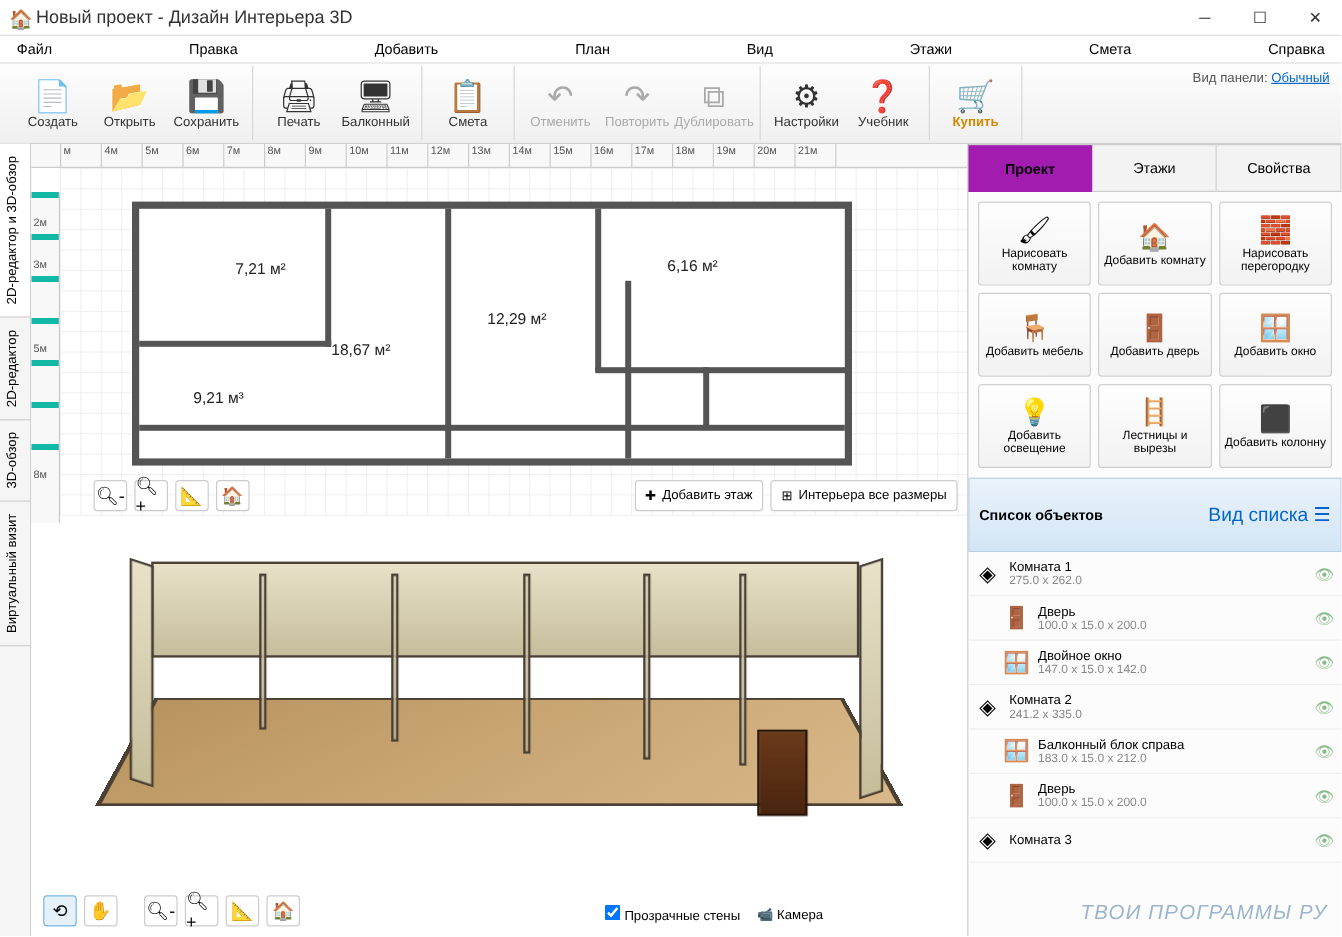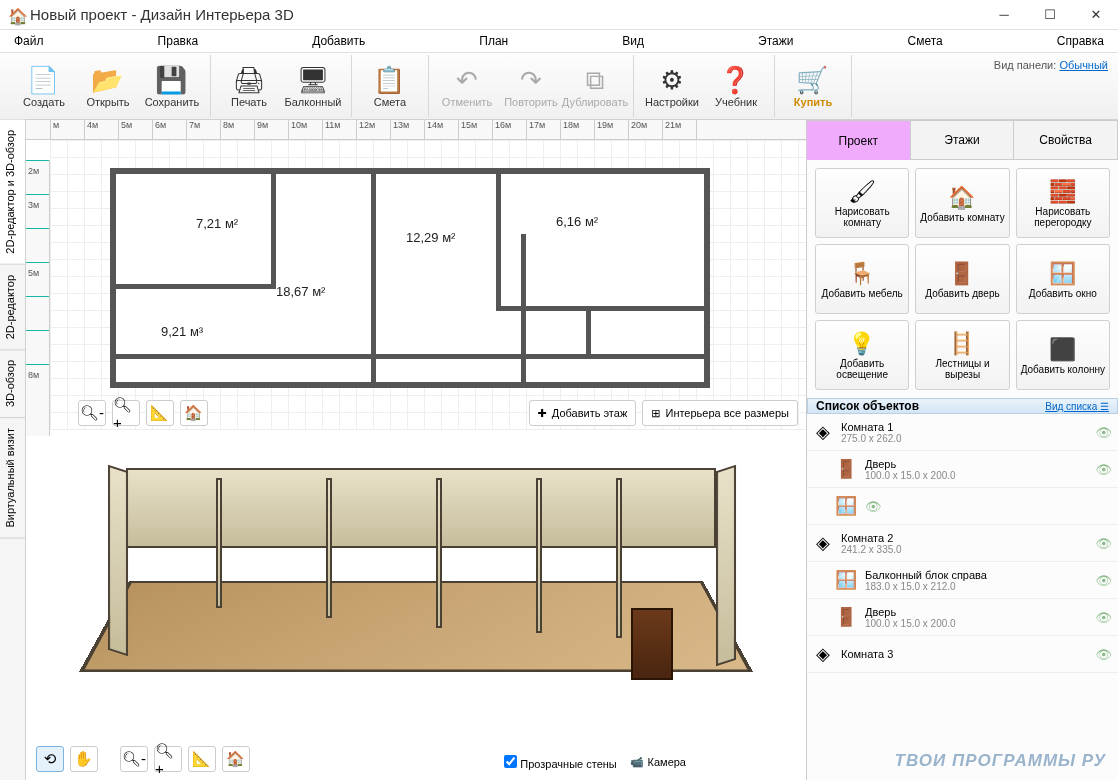--- a/index.html
+++ b/index.html
@@ -26,21 +26,21 @@
 .main { display: flex; height: 660px; }
 .side-tabs { width: 26px; background: #f5f5f5; border-right: 1px solid #d0d0d0; display: flex; flex-direction: column; }
 .side-tab { writing-mode: vertical-rl; transform: rotate(180deg); font-size: 11px; padding: 10px 4px; border-top: 1px solid #d0d0d0; cursor: pointer; text-align: center; }
 .side-tab.active { background: #fff; }
 
 .workspace { flex: 1; display: flex; flex-direction: column; position: relative; overflow: hidden; }
 
 .ruler-top { height: 20px; display: flex; font-size: 9px; color: #555; background: #f8f8f8; border-bottom: 1px solid #ccc; padding-left: 24px; }
 .ruler-top span { width: 34px; border-left: 1px solid #ccc; padding-left: 2px; }
 .ruler-left { width: 24px; position: absolute; left: 0; top: 20px; bottom: 0; font-size: 9px; color: #555; background: #f8f8f8; border-right: 1px solid #ccc; }
-.ruler-left span { display: block; height: 34px; border-top: 1px solid #14b8a6; padding: 5px 2px; }
+.ruler-left span { display: block; height: 34px; border-top: 5px solid #14b8a6; padding: 15px 2px; }
 
 .plan-area { height: 290px; position: relative; background-image: linear-gradient(#eee 1px, transparent 1px), linear-gradient(90deg, #eee 1px, transparent 1px); background-size: 17px 17px; margin-left: 24px; }
 .floorplan { position: absolute; left: 60px; top: 28px; width: 600px; height: 220px; border: 6px solid #555; background: #fff; }
 .wall { position: absolute; background: #555; }
 .room-label { position: absolute; font-size: 13px; color: #222; }
 
 .plan-toolbar { position: absolute; bottom: 4px; left: 28px; display: flex; gap: 6px; align-items: center; }
 .mini-btn { width: 28px; height: 26px; border: 1px solid #ccc; background: #fff; border-radius: 3px; display: flex; align-items: center; justify-content: center; font-size: 15px; cursor: pointer; }
 .pill-btn { height: 26px; border: 1px solid #ccc; background: #fff; border-radius: 3px; display: flex; align-items: center; padding: 0 8px; font-size: 11px; gap: 5px; cursor: pointer; }
 .plan-toolbar-right { position: absolute; bottom: 4px; right: 8px; display: flex; gap: 6px; }
@@ -49,38 +49,38 @@
 .render3d { width: 700px; height: 300px; position: relative; }
 .floor3d { position: absolute; width: 620px; height: 170px; left: 40px; top: 80px; background: linear-gradient(135deg,#b8935f,#d9b889); transform: perspective(900px) rotateX(58deg); border: 4px solid #4a4033; }
 .wall3d { position: absolute; background: linear-gradient(#e8e1c8,#c6bd9b); border: 2px solid #4a4033; }
 
 .view3d-toolbar { position: absolute; bottom: 8px; left: 10px; display: flex; gap: 6px; align-items: center; }
 .view3d-ctrl-right { position: absolute; bottom: 10px; right: 120px; display: flex; gap: 14px; font-size: 11px; align-items: center; }
 
 .right-panel { width: 312px; border-left: 1px solid #ccc; display: flex; flex-direction: column; background: #fcfcfc; }
 .rtabs { display: flex; height: 40px; }
 .rtab { flex: 1; display: flex; align-items: center; justify-content: center; font-size: 12px; border: 1px solid #ccc; border-left: none; cursor: pointer; background: #f3f3f3; }
-.rtab.active { background: #f0abfc; border-bottom: none; font-weight: normal; }
+.rtab.active { background: #a21caf; border-bottom: none; font-weight: bold; }
 .rsection { background: linear-gradient(#eaf3fb,#d3e5f5); border: 1px solid #b9cfe4; padding: 4px 8px; font-size: 12px; font-weight: bold; color: #223; }
 
 .tool-grid { display: grid; grid-template-columns: repeat(3,1fr); gap: 6px; padding: 8px; }
 .tool-card { border: 1px solid #d0d0d0; background: linear-gradient(#fefefe,#f2f2f2); border-radius: 3px; height: 70px; display: flex; flex-direction: column; align-items: center; justify-content: center; font-size: 10px; text-align: center; cursor: pointer; padding: 2px; }
 .tool-card .tic { font-size: 22px; height: 28px; display: flex; align-items: center; }
 
-.obj-header { background: linear-gradient(#eaf3fb,#d3e5f5); border: 1px solid #b9cfe4; padding: 0 8px; font-size: 12px; font-weight: bold; display: flex; justify-content: space-between; align-items: center; }
-.obj-header .vl { font-size: 10px; font-weight: normal; color: #06c; text-decoration: underline; }
+.obj-header { background: linear-gradient(#eaf3fb,#d3e5f5); border: 1px solid #b9cfe4; padding: 20px 8px; font-size: 12px; font-weight: bold; display: flex; justify-content: space-between; align-items: center; }
+.obj-header .vl { font-size: 16px; font-weight: normal; color: #06c; }
 .obj-list { flex: 1; overflow-y: auto; font-size: 11px; }
 .obj-item { display: flex; align-items: center; padding: 4px 6px; border-bottom: 1px solid #eee; gap: 8px; cursor: pointer; }
 .obj-item.lvl2 { padding-left: 30px; }
 .obj-item .oic { width: 20px; height: 28px; display: flex; align-items: center; justify-content: center; font-size: 18px; }
 .obj-item .otxt { flex: 1; }
 .obj-item .otxt .dim { color: #888; font-size: 10px; }
 .obj-item .eye { color: #8b8; font-size: 13px; }
 
-.watermark { position: absolute; right: 12px; bottom: 10px; font-size: 17px; font-style: italic; font-weight: bold; color: rgba(111, 148, 182, 0.7); pointer-events: none; letter-spacing: 1px; text-shadow: 0 0 2px #fff; }
+.watermark { position: absolute; right: 12px; bottom: 10px; font-size: 17px; font-style: italic; font-weight: normal; color: rgba(111, 148, 182, 0.7); pointer-events: none; letter-spacing: 1px; text-shadow: 0 0 2px #fff; }
 </style>
 </head>
 <body>
 
 <div class="titlebar">
   <span class="app-icon">🏠</span>
   <span class="title">Новый проект - Дизайн Интерьера 3D</span>
   <div class="win-controls">
     <span>─</span>
     <span>☐</span>
@@ -211,21 +211,21 @@
         <div class="floorplan" id="floorplan">
           <div class="wall" style="left:155px;top:0;width:5px;height:115px"></div>
           <div class="wall" style="left:255px;top:0;width:5px;height:208px"></div>
           <div class="wall" style="left:380px;top:0;width:5px;height:135px"></div>
           <div class="wall" style="left:405px;top:60px;width:5px;height:148px"></div>
           <div class="wall" style="left:0;top:110px;width:160px;height:5px"></div>
           <div class="wall" style="left:380px;top:132px;width:210px;height:5px"></div>
           <div class="wall" style="left:0;top:180px;width:588px;height:5px"></div>
           <div class="wall" style="left:470px;top:132px;width:5px;height:50px"></div>
         <div class="room-label" style="left: 80px; top: 42px;">7,21 м²</div>
-            <div class="room-label" style="left: 290px; top: 56px;">12,29 м²</div>
+            <div class="room-label" style="left: 290px; top: 84px;">12,29 м²</div>
             <div class="room-label" style="left: 440px; top: 40px;">6,16 м²</div>
             <div class="room-label" style="left: 160px; top: 110px;">18,67 м²</div>
             <div class="room-label" style="left: 45px; top: 150px;">9,21 м³</div>
           </div>
         <div class="plan-toolbar">
           <div class="mini-btn">🔍︎-</div>
           <div class="mini-btn">🔍︎+</div>
           <div class="mini-btn">📐</div>
           <div class="mini-btn">🏠</div>
         </div>
@@ -325,20 +325,24 @@
         <div class="obj-item lvl2">
           <div class="oic">🚪</div>
           <div class="otxt">
             <div>Дверь</div>
             <div class="dim">100.0 x 15.0 x 200.0</div>
           </div>
           <div class="eye">👁</div>
         </div>
         <div class="obj-item lvl2">
           <div class="oic">🪟</div>
+          <div class="otxt">
+            <div>Двойное окно</div>
+            <div class="dim">147.0 x 15.0 x 142.0</div>
+          </div>
           <div class="eye">👁</div>
         </div>
         <div class="obj-item">
           <div class="oic">◈</div>
           <div class="otxt">
             <div>Комната 2</div>
             <div class="dim">241.2 x 335.0</div>
           </div>
           <div class="eye">👁</div>
         </div>

